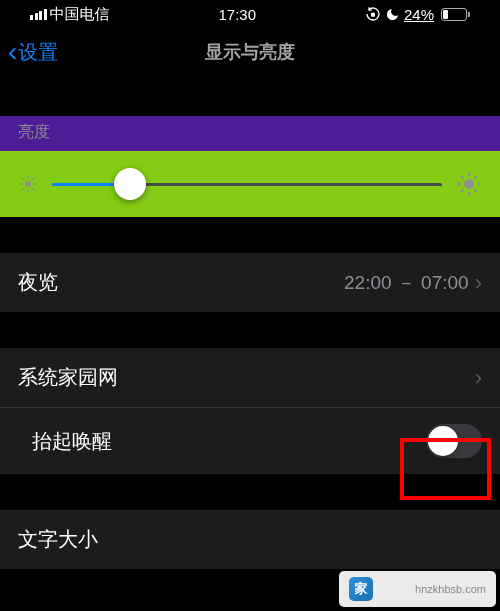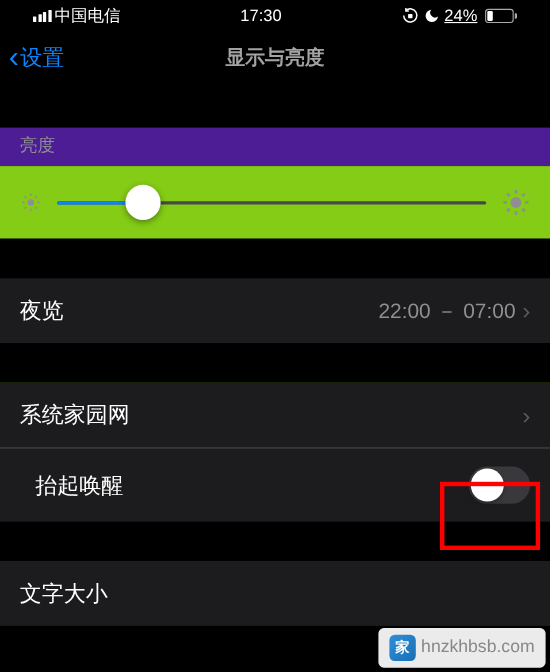--- a/index.html
+++ b/index.html
@@ -37,21 +37,21 @@
     .cell-value { color: #8e8e93; font-size: 19px; display: flex; align-items: center; gap: 6px; margin-left: 40px; }
     .chevron { color: #5a5a5e; font-size: 22px; font-weight: 300; }
     
     .toggle { width: 56px; height: 34px; background: #39393d; border-radius: 17px; position: relative; }
     .toggle-knob { position: absolute; left: 2px; top: 2px; width: 30px; height: 30px; background: #fff; border-radius: 50%; box-shadow: 0 2px 4px rgba(0,0,0,.3); }
     
     .highlight-box { position: absolute; border: 4px solid #ff0000; pointer-events: none; }
     
     .watermark { position: absolute; right: 4px; bottom: 4px; background: rgba(255,255,255,0.92); color: #2a2a2a; font-size: 17px; padding: 6px 10px; border-radius: 5px; display: flex; align-items: center; gap: 5px; }
     .watermark-logo { width: 24px; height: 24px; background: linear-gradient(135deg,#2e8fd8,#1a6fb5); border-radius: 5px; display:flex; align-items:center; justify-content:center; color:#fff; font-size:13px; font-weight:700; }
-    .watermark-sub { font-size: 16px; color: #888; display:block; line-height:1; }
+    .watermark-sub { font-size: 11px; color: #888; display:block; line-height:1;margin-left:37px; }
   </style>
 </head>
 <body>
 
 <div class="status-bar">
   <div class="status-left">
     <span class="signal-bars">
         <span></span>
         <span></span>
         <span></span>

